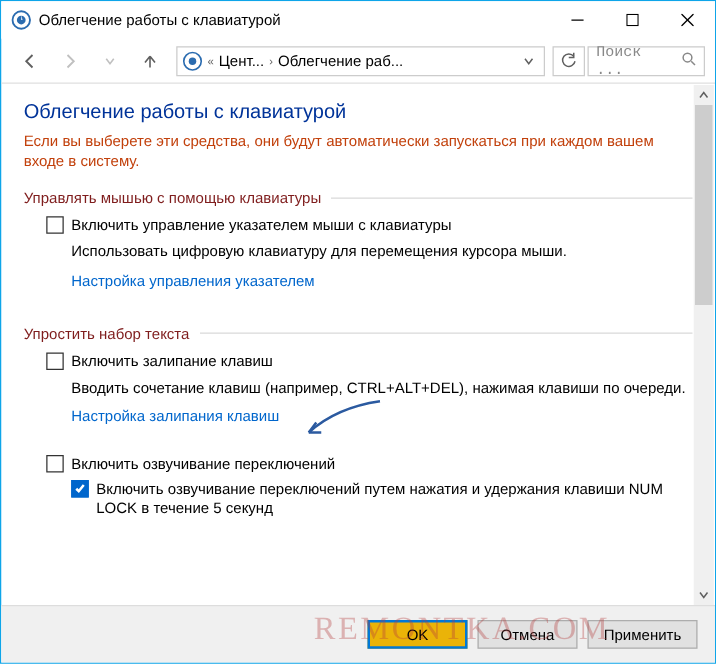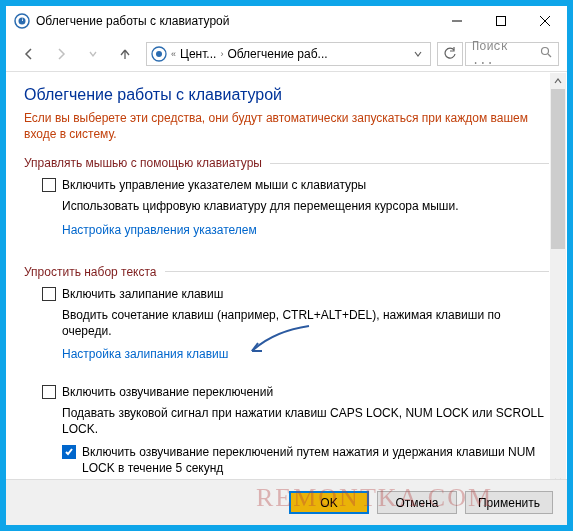--- a/index.html
+++ b/index.html
@@ -1,17 +1,17 @@
 <!DOCTYPE html>
 <html><head>
 <meta charset="utf-8">
 <style>
 * { box-sizing: border-box; margin: 0; padding: 0; }
 body { font-family: "Segoe UI", Tahoma, sans-serif; font-size: 12px; color: #000; background: #f0f0f0; width: 573px; height: 531px; overflow: hidden; position: relative; }
-.window { width: 573px; height: 531px; background: #fff; border: 6px solid #0ea5e9; position: relative; }
+.window { width: 573px; height: 531px; background: #fff; border: 1px solid #0ea5e9; position: relative; }
 .titlebar { height: 30px; background: #fff; display: flex; align-items: center; padding-left: 8px; }
 .titlebar-icon { width: 16px; height: 16px; margin-right: 6px; }
 .titlebar-text { flex: 1; font-size: 12px; color: #000; }
 .win-controls { display: flex; }
 .win-btn { width: 44px; height: 30px; display: flex; align-items: center; justify-content: center; cursor: default; }
 .nav-row { height: 36px; display: flex; align-items: center; padding: 0 8px; gap: 2px; border-bottom: 1px solid #e0e0e0; }
 .nav-arrow { width: 30px; height: 28px; display: flex; align-items: center; justify-content: center; color: #606060; cursor: default; }
 .nav-arrow.disabled { color: #c0c0c0; }
 .addr-bar { flex: 1; height: 24px; border: 1px solid #ccc; display: flex; align-items: center; padding: 0 4px; gap: 4px; font-size: 12px; margin: 0 4px; }
 .addr-icon { width: 16px; height: 16px; flex-shrink: 0; }
@@ -148,21 +148,20 @@
           <span class="chk"></span>
           <span>Включить залипание клавиш</span>
         </div>
         <p class="desc">Вводить сочетание клавиш (например, CTRL+ALT+DEL), нажимая клавиши по очереди.</p>
         <span class="link">Настройка залипания клавиш</span>
 
         <div class="chk-row" style="margin-top:14px">
           <span class="chk"></span>
           <span>Включить озвучивание переключений</span>
         </div>
-        <p class="desc">Подавать звуковой сигнал при нажатии клавиш CAPS LOCK, NUM LOCK или SCROLL LOCK.</p>
         <div class="sub-indent">
           <div class="chk-row">
             <span class="chk checked">
                 <svg width="10" height="10">
                   <path d="M2 5 L4 7 L8 2" stroke="#fff" stroke-width="2" fill="none"></path>
                 </svg>
               </span>
             <span style="line-height:1.3">Включить озвучивание переключений путем нажатия и удержания клавиши NUM LOCK в течение 5 секунд</span>
           </div>
         </div>

